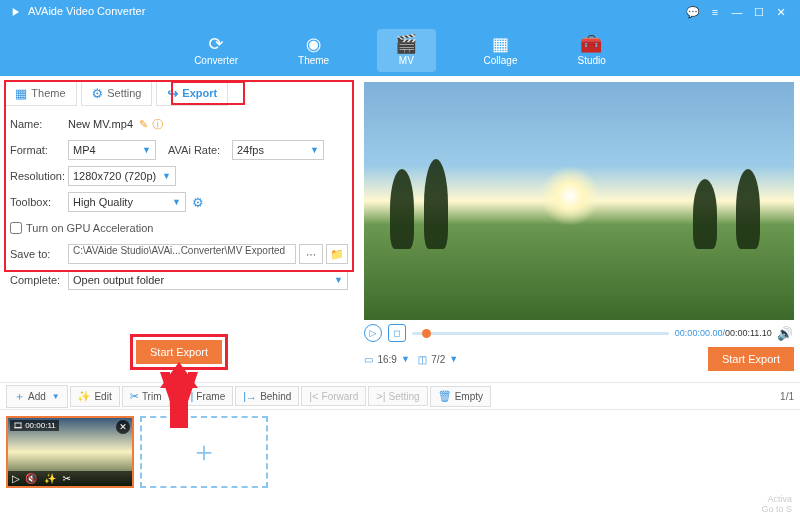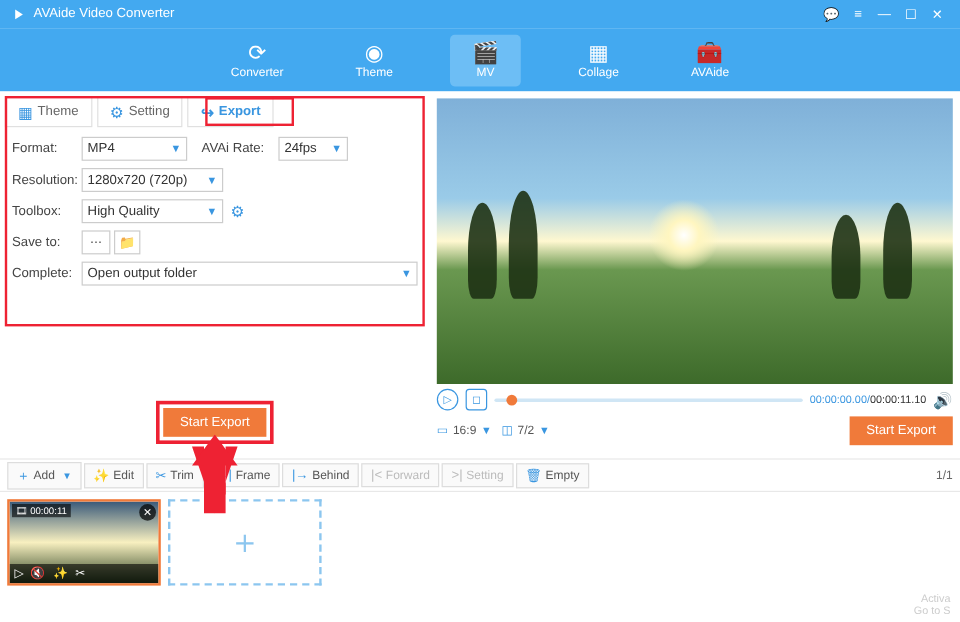--- a/index.html
+++ b/index.html
@@ -100,21 +100,21 @@
   <div class="navitem active">
     <span class="ni-icon">🎬</span>
     <span>MV</span>
   </div>
   <div class="navitem">
     <span class="ni-icon">▦</span>
     <span>Collage</span>
   </div>
   <div class="navitem">
     <span class="ni-icon">🧰</span>
-    <span>AVAide</span>
+    <span>Studio</span>
   </div>
 </div>
 
 <div class="main">
   <div class="left">
     <div class="hi-red hi-panel"></div>
     <div class="hi-red hi-export"></div>
     <div class="tabs">
       <div class="tab">
           <span class="ticon">▦</span>
@@ -124,49 +124,60 @@
           <span class="ticon">⚙</span>
           <span>Setting</span>
         </div>
       <div class="tab active">
           <span class="ticon">↪</span>
           <span>Export</span>
         </div>
     </div>
     <div class="form">
       <div class="row">
+        <label>Name:</label>
+        <span class="txtval">New MV.mp4</span>
+        <span class="pencil">✎</span>
+        <span class="info">ⓘ</span>
+      </div>
+      <div class="row">
         <label>Format:</label>
         <div class="sel" style="width:88px">
             <span>MP4</span>
             <span class="caret">▼</span>
           </div>
         <label style="margin-left:12px;width:64px">AVAi Rate:</label>
-        <div class="sel" style="width:58px">
+        <div class="sel" style="width:92px">
             <span>24fps</span>
             <span class="caret">▼</span>
           </div>
       </div>
       <div class="row">
         <label>Resolution:</label>
-        <div class="sel" style="width:118px">
+        <div class="sel" style="width:108px">
             <span>1280x720 (720p)</span>
             <span class="caret">▼</span>
           </div>
       </div>
       <div class="row">
         <label>Toolbox:</label>
         <div class="sel" style="width:118px">
             <span>High Quality</span>
             <span class="caret">▼</span>
           </div>
         <span class="gear">⚙</span>
       </div>
+      <div class="row chk">
+        <input type="checkbox" style="">
+        <span>Turn on GPU Acceleration</span>
+      </div>
       <div class="row">
         <label>Save to:</label>
         <div class="path">
+          <div class="p-input">C:\AVAide Studio\AVAi...Converter\MV Exported</div>
           <div class="dots">⋯</div>
           <div class="foldericon">📁</div>
         </div>
       </div>
       <div class="row">
         <label>Complete:</label>
         <div class="sel" style="flex:1">
             <span>Open output folder</span>
             <span class="caret">▼</span>
           </div>

